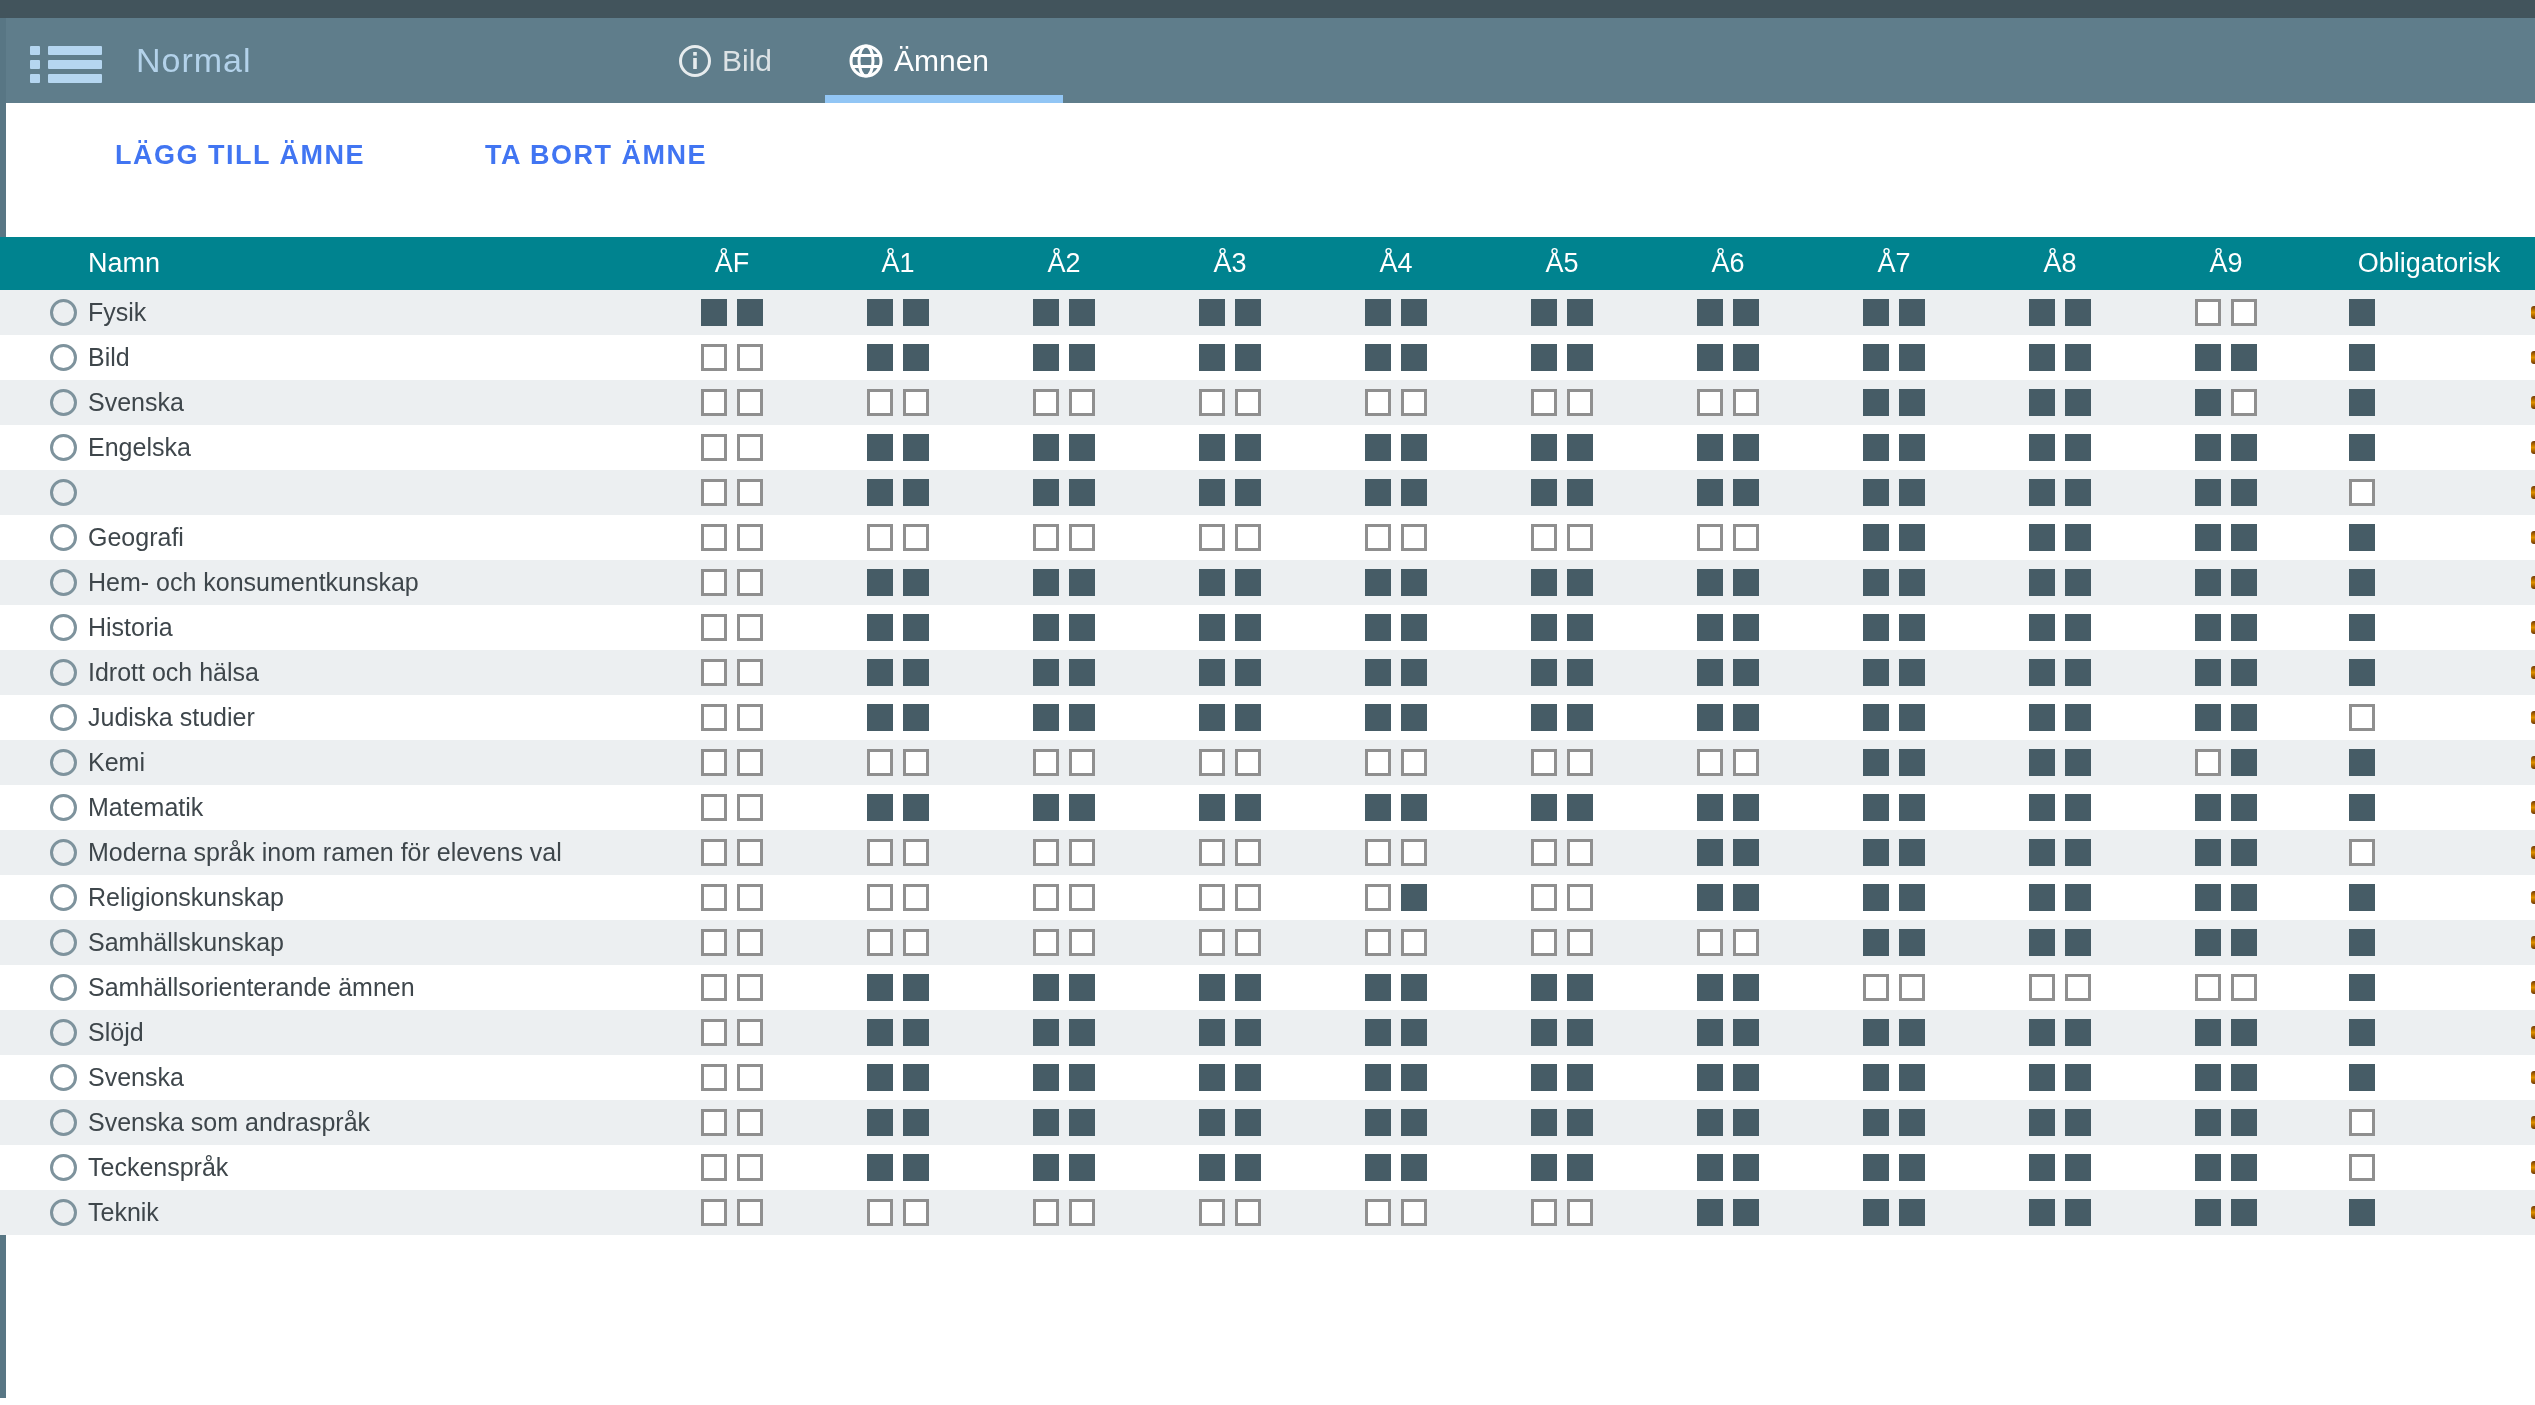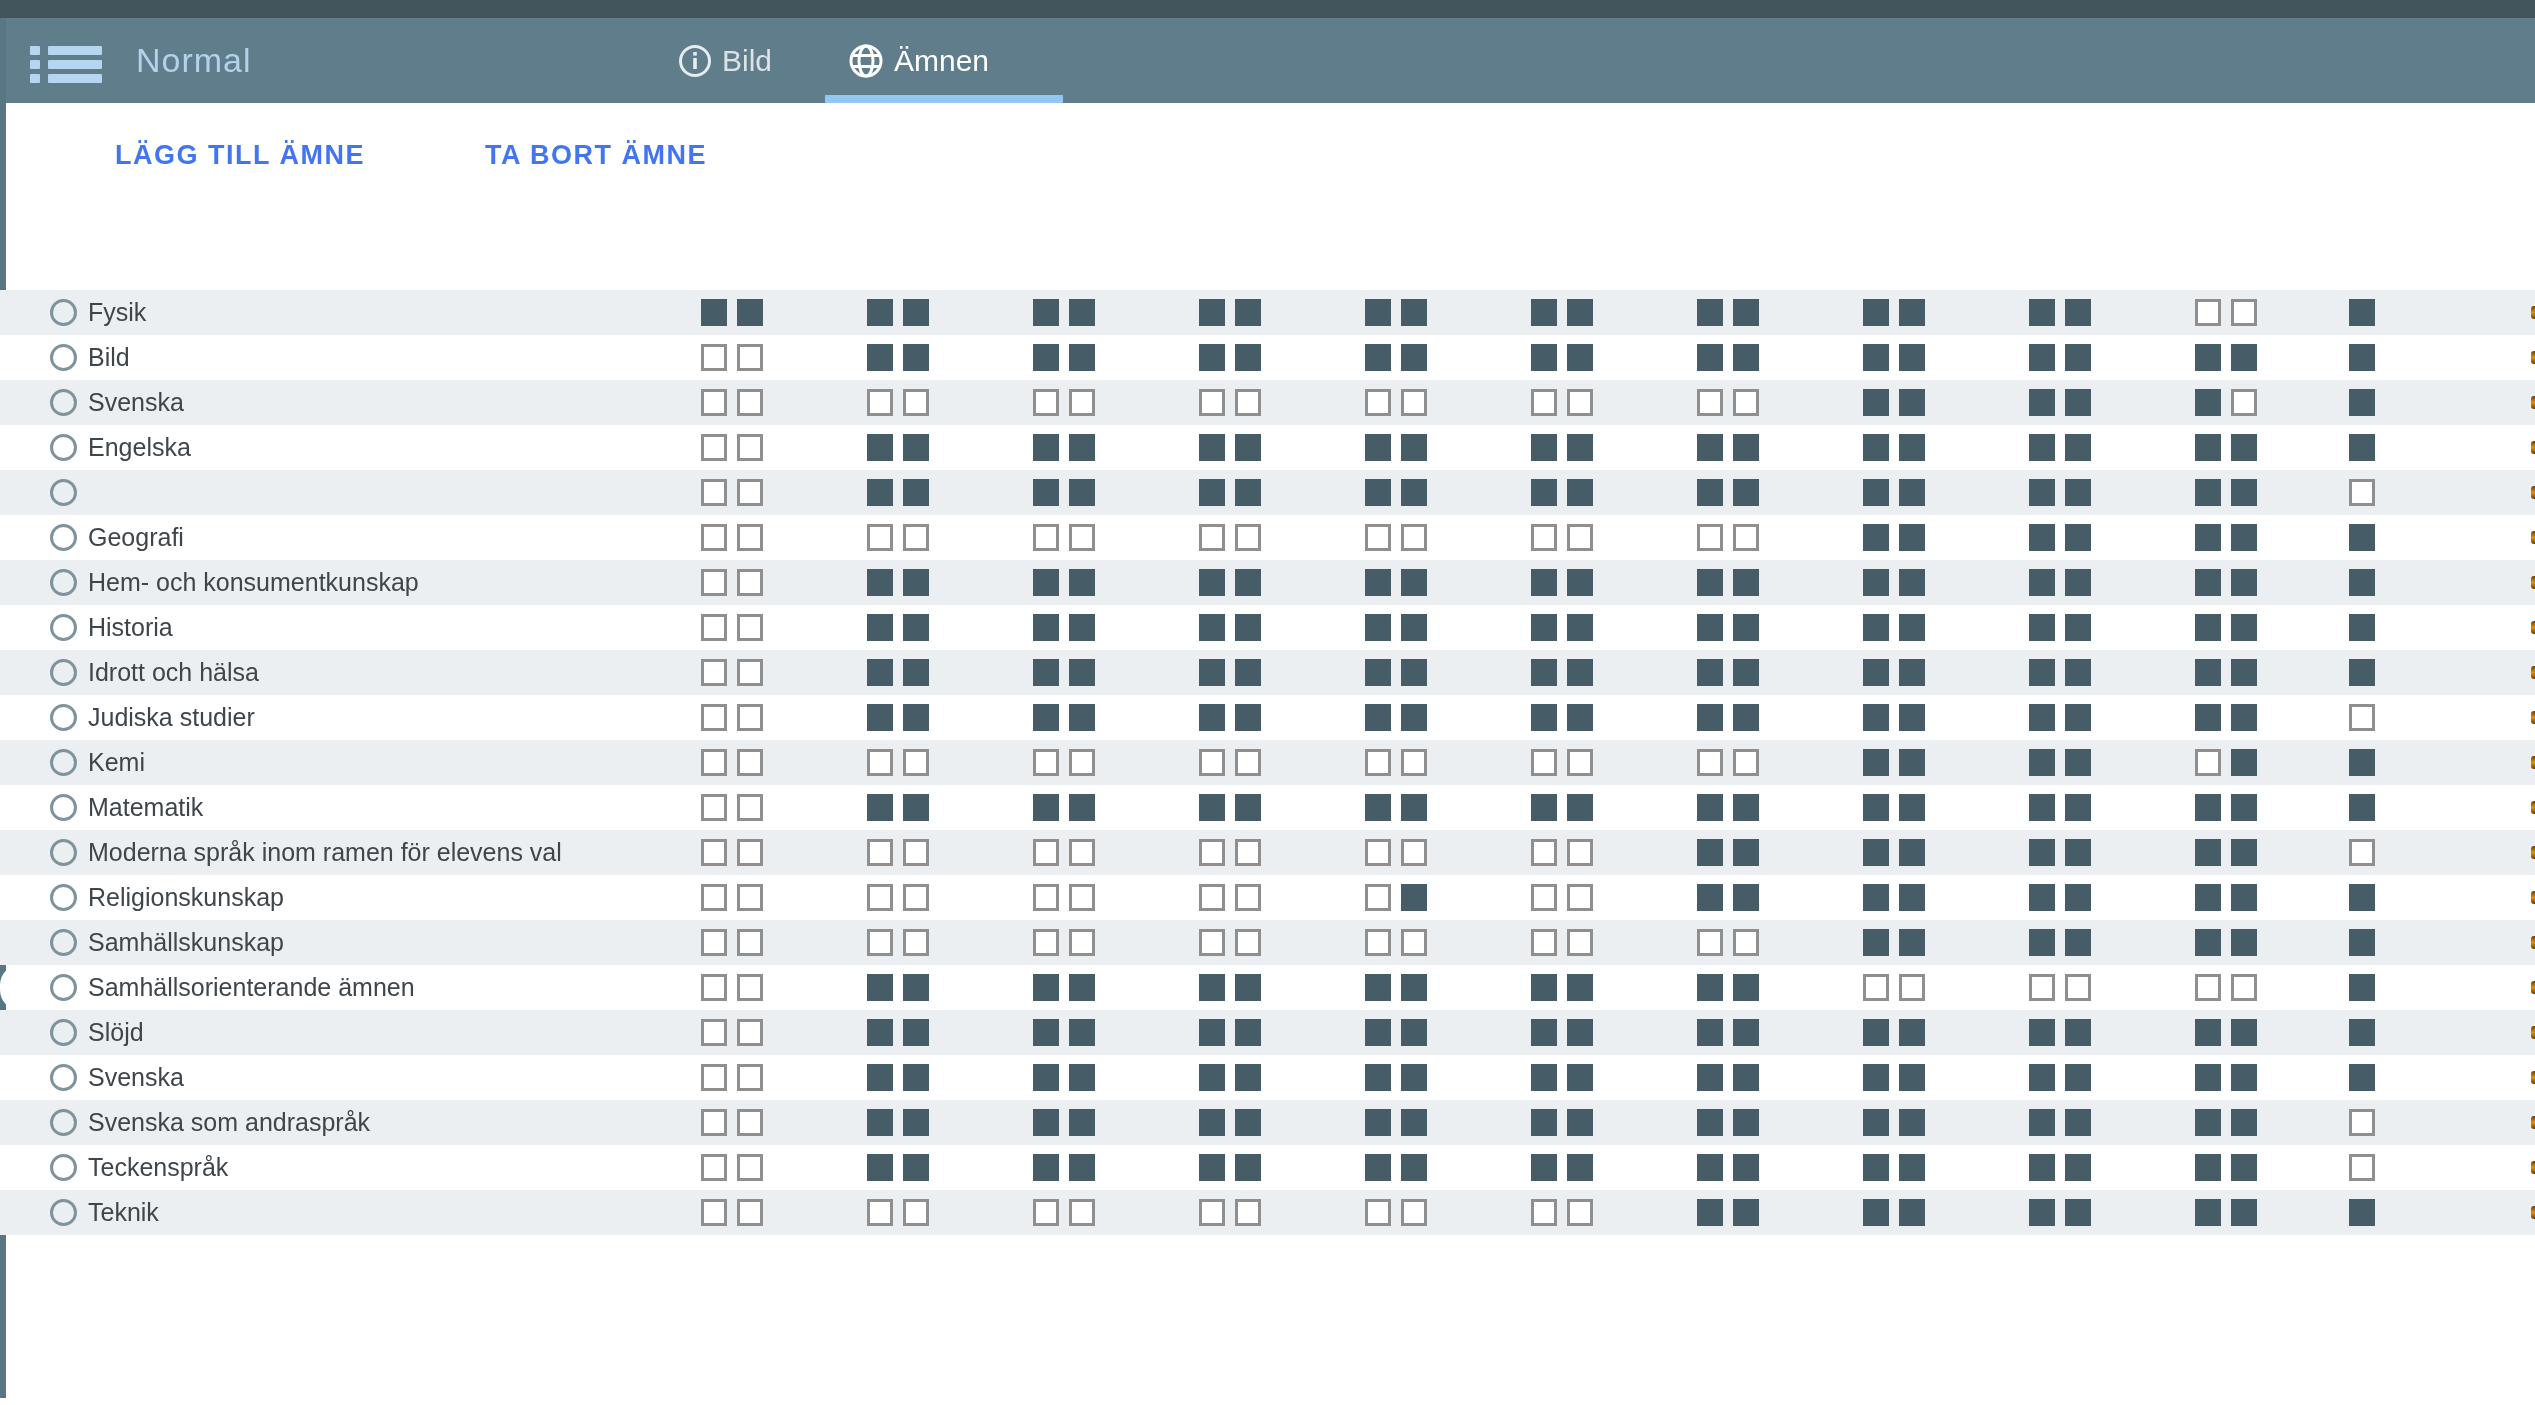--- a/index.html
+++ b/index.html
@@ -87,20 +87,35 @@
         </g>
       </svg>
       <span>Ämnen</span>
     </div>
     <div class="tab-underline"></div>
   </div>
 
   <button id="btn-add" class="txt-btn">LÄGG TILL ÄMNE</button>
   <button id="btn-remove" class="txt-btn">TA BORT ÄMNE</button>
 
+  <div class="thead">
+    <span class="th" id="th-namn">Namn</span>
+    <span class="th" id="th-oblig">Obligatorisk</span>
+
+  <span class="th centered" style="left: 732px;">ÅF</span>
+      <span class="th centered" style="left: 898px;">Å1</span>
+      <span class="th centered" style="left: 1064px;">Å2</span>
+      <span class="th centered" style="left: 1230px;">Å3</span>
+      <span class="th centered" style="left: 1396px;">Å4</span>
+      <span class="th centered" style="left: 1562px;">Å5</span>
+      <span class="th centered" style="left: 1728px;">Å6</span>
+      <span class="th centered" style="left: 1894px;">Å7</span>
+      <span class="th centered" style="left: 2060px;">Å8</span>
+      <span class="th centered" style="left: 2226px;">Å9</span>
+    </div>
 
   <div id="rows">
       <div class="row odd" style="top: 0px;">
     <span class="radio"></span>
     <span class="name">Fysik</span>
     <span class="edge-mark"></span>
   <span class="cb filled" style="left: 701px;"></span>
         <span class="cb filled" style="left: 737px;"></span>
         <span class="cb filled" style="left: 867px;"></span>
         <span class="cb filled" style="left: 903px;"></span>
@@ -478,21 +493,21 @@
         <span class="cb empty" style="left: 1697px;"></span>
         <span class="cb empty" style="left: 1733px;"></span>
         <span class="cb filled" style="left: 1863px;"></span>
         <span class="cb filled" style="left: 1899px;"></span>
         <span class="cb filled" style="left: 2029px;"></span>
         <span class="cb filled" style="left: 2065px;"></span>
         <span class="cb filled" style="left: 2195px;"></span>
         <span class="cb filled" style="left: 2231px;"></span>
         <span class="cb filled" style="left: 2349px;"></span>
       </div>
-      <div class="row even" style="top: 675px; border-radius: 20px;">
+      <div class="row even" style="top: 675px;">
     <span class="radio"></span>
     <span class="name">Samhällsorienterande ämnen</span>
     <span class="edge-mark"></span>
   <span class="cb empty" style="left: 701px;"></span>
         <span class="cb empty" style="left: 737px;"></span>
         <span class="cb filled" style="left: 867px;"></span>
         <span class="cb filled" style="left: 903px;"></span>
         <span class="cb filled" style="left: 1033px;"></span>
         <span class="cb filled" style="left: 1069px;"></span>
         <span class="cb filled" style="left: 1199px;"></span>

